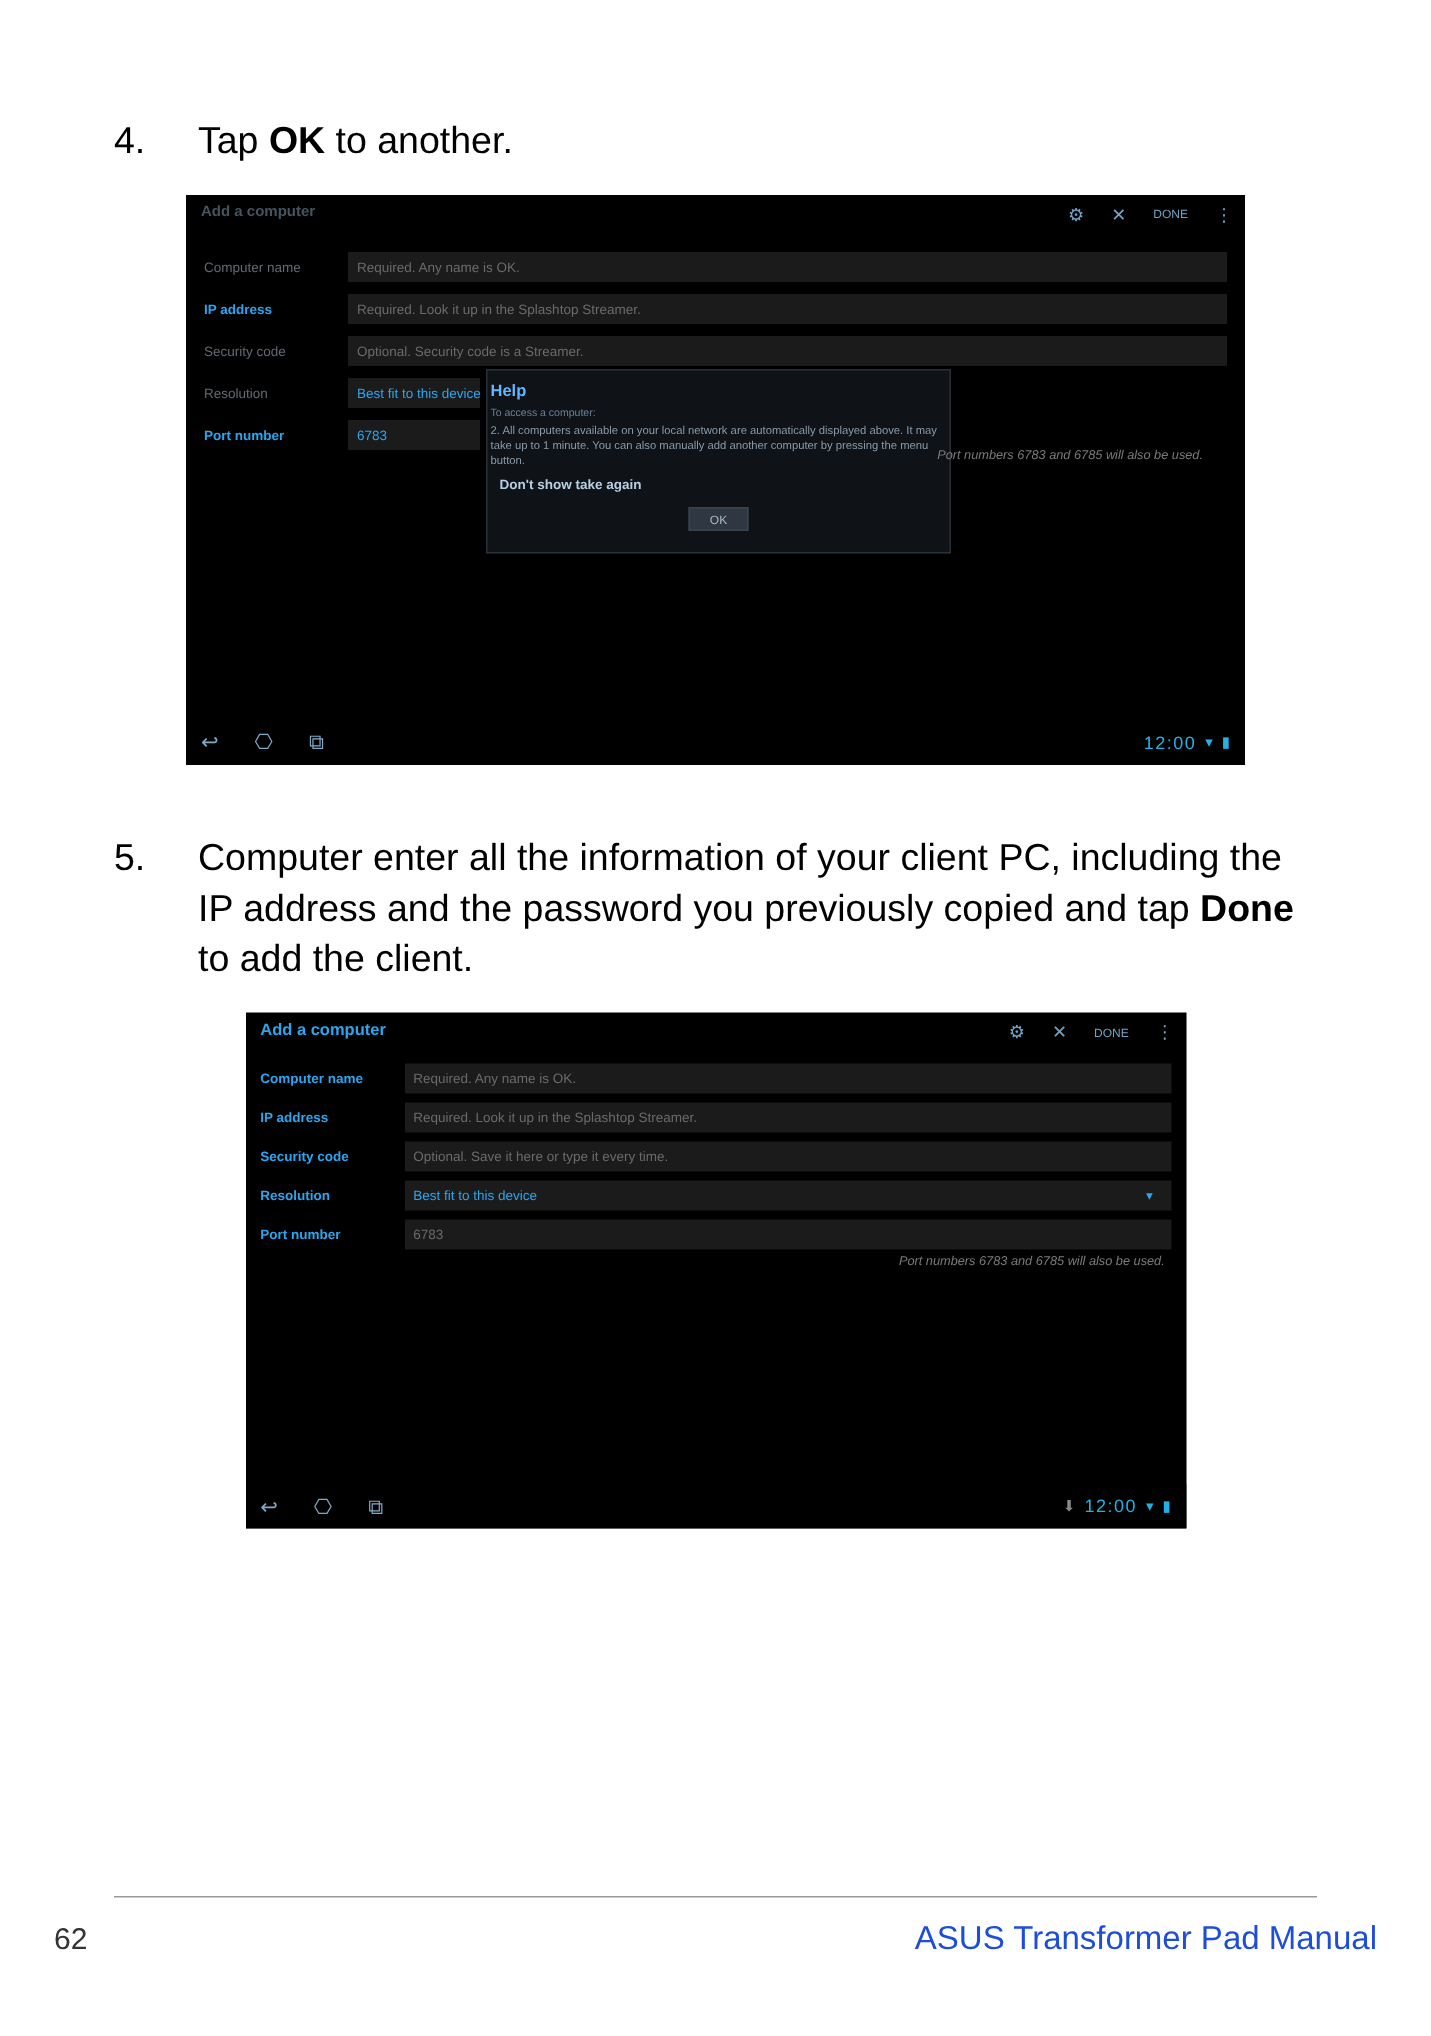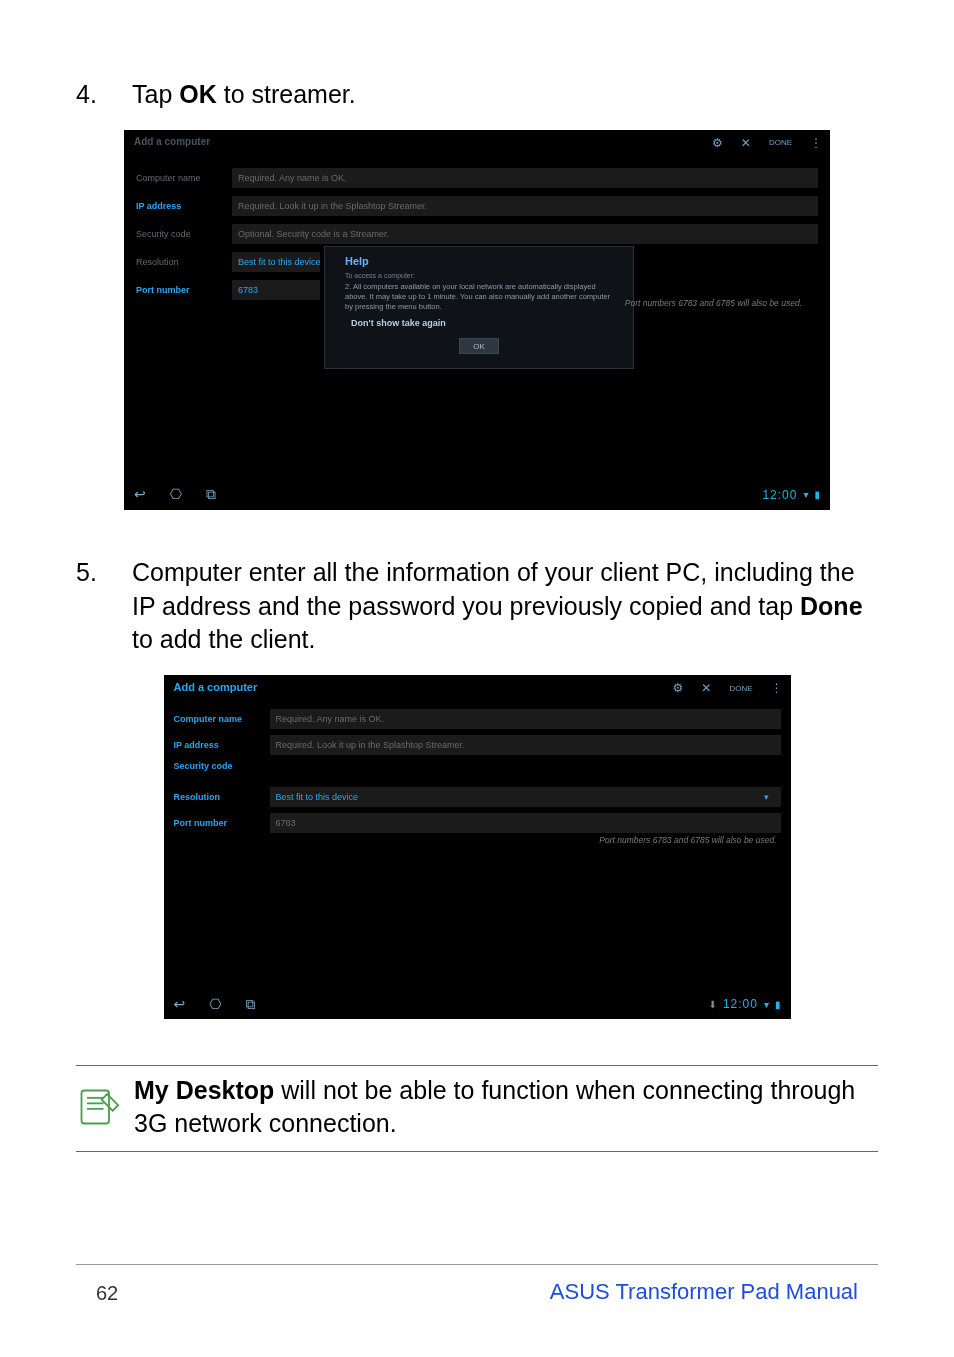--- a/index.html
+++ b/index.html
@@ -10,54 +10,54 @@
   .step-body { flex: 1; font-size: 25px; line-height: 1.35; }
   .step-body b { font-weight: 700; }
   .shot-wrap { display: flex; justify-content: center; margin: 12px 0 46px; }
   .shot { background: #000; position: relative; overflow: hidden; }
   .shot-title { position: absolute; color: #2aa6f0; font-weight: 600; }
   .field-row { position: absolute; display: flex; align-items: center; }
   .field-label { font-size: 9px; }
   .field-input { background: #1b1b1b; height: 20px; display: flex; align-items: center; padding: 0 6px; color: #6a6a6a; font-size: 9px; overflow: hidden; white-space: nowrap; }
   .muted-label { color: #616a72; }
   .blue-label { color: #2aa6f0; font-weight: bold; }
-  .modal { position: absolute; background: #0f1318; border: 1px solid #2a3038; padding: 8px 20px 14px; }
+  .modal { position: absolute; background: #0f1318; border: 1px solid #2a3038; padding: 8px 2px 14px; }
   .modal-title { color: #62b6ff; font-size: 11px; font-weight: 600; margin-bottom: 4px; }
   .modal-sub { color: #6b8096; font-size: 7px; line-height: 1.3; margin-bottom: 2px; }
   .modal-text { color: #8a9aa8; font-size: 7.5px; line-height: 1.35; margin-bottom: 3px; }
   .modal-dont { color: #b7cfe4; font-size: 9px; font-weight: 600; margin-top: 6px; margin-left: 6px; }
   .modal-ok { display: block; margin: 10px auto 0; width: 40px; height: 16px; background: #2f3842; border: 1px solid #3a4450; }
   .topbar-icons { position: absolute; top: 6px; right: 8px; display: flex; gap: 18px; align-items: center; }
   .ico { color: #6fa3c8; font-size: 12px; }
   .bottombar { position: absolute; bottom: 0; left: 0; right: 0; height: 30px; background: #000; display: flex; align-items: center; justify-content: space-between; padding: 0 10px; }
   .nav-icons { display: flex; gap: 24px; color: #7fa8c4; font-size: 14px; }
   .status-right { display: flex; align-items: center; gap: 6px; }
   .clock { color: #22b3e6; font-size: 12px; letter-spacing: 1px; }
   .tiny-ico { color: #22b3e6; font-size: 10px; }
   .port-hint { position: absolute; color: #7a7a7a; font-size: 8.5px; font-style: italic; }
   .dropdown-arrow { color: #2aa6f0; font-size: 9px; margin-left: auto; padding-right: 6px; }
 
   .note-block { border-top: 1px solid #666; border-bottom: 1px solid #666; padding: 8px 0 12px; margin-top: 34px; display: flex; gap: 14px; align-items: center; }
   .note-icon { width: 44px; height: 44px; flex: 0 0 44px; }
   .note-text { font-size: 25px; line-height: 1.3; }
 
-  .footer { position: absolute; left: 0; right: 0; bottom: 52px; padding: 0 96px; display: flex; justify-content: space-between; align-items: flex-end; }
+  .footer { position: absolute; left: 0; right: 0; bottom: 52px; padding: 0 36px; display: flex; justify-content: space-between; align-items: flex-end; }
   .footer-line { position: absolute; left: 76px; right: 76px; bottom: 92px; height: 1px; background: #999; }
   .page-num { font-size: 20px; color: #333; }
   .manual-name { font-size: 22px; color: #1d4ed8; }
 </style>
 </head>
 <body>
 
 <div class="page">
 
   <div class="step">
     <div class="step-num">4.</div>
     <div class="step-body">
-      <span>Tap </span><b>OK</b><span> to streamer.</span>
+      <span>Tap </span><b>OK</b><span> to another.</span>
     </div>
   </div>
 
   <div class="shot-wrap">
     <div class="shot" style="width:706px; height:380px;">
       <div class="shot-title muted-label" style="top:6px; left:10px; font-size:10px; color:#445560;">Add a computer</div>
       <div class="topbar-icons">
         <span class="ico">⚙</span>
         <span class="ico">✕</span>
         <span class="ico" style="font-size:8px; color:#6fa3c8;">DONE</span>
@@ -134,20 +134,21 @@
       <div class="field-row" style="top:34px; left:10px; right:10px;">
         <div class="field-label blue-label" style="width:96px;">Computer name</div>
         <div class="field-input" style="flex:1;">Required. Any name is OK.</div>
       </div>
       <div class="field-row" style="top:60px; left:10px; right:10px;">
         <div class="field-label blue-label" style="width:96px;">IP address</div>
         <div class="field-input" style="flex:1;">Required. Look it up in the Splashtop Streamer.</div>
       </div>
       <div class="field-row" style="top:86px; left:10px; right:10px;">
         <div class="field-label blue-label" style="width:96px;">Security code</div>
+        <div class="field-input" style="flex:1;">Optional. Save it here or type it every time.</div>
       </div>
       <div class="field-row" style="top:112px; left:10px; right:10px;">
         <div class="field-label blue-label" style="width:96px;">Resolution</div>
         <div class="field-input" style="flex:1; display:flex;">
           <span style="color:#2aa6f0;">Best fit to this device</span>
           <span class="dropdown-arrow">▾</span>
         </div>
       </div>
       <div class="field-row" style="top:138px; left:10px; right:10px;">
         <div class="field-label blue-label" style="width:96px;">Port number</div>
@@ -165,34 +166,20 @@
         <div class="status-right">
           <span class="tiny-ico" style="color:#888;">⬇</span>
           <span class="clock">12:00</span>
           <span class="tiny-ico">▾</span>
           <span class="tiny-ico">▮</span>
         </div>
       </div>
     </div>
   </div>
 
-  <div class="note-block">
-    <div class="note-icon">
-      <svg viewBox="0 0 48 48" width="44" height="44">
-        <rect x="6" y="6" width="30" height="36" rx="3" fill="none" stroke="#4aa04a" stroke-width="2"></rect>
-        <line x1="12" y1="14" x2="30" y2="14" stroke="#4aa04a" stroke-width="2"></line>
-        <line x1="12" y1="20" x2="30" y2="20" stroke="#4aa04a" stroke-width="2"></line>
-        <line x1="12" y1="26" x2="30" y2="26" stroke="#4aa04a" stroke-width="2"></line>
-        <path d="M34 10 L46 22 L40 28 L28 16 Z" fill="none" stroke="#4aa04a" stroke-width="2"></path>
-      </svg>
-    </div>
-    <div class="note-text">
-      <b>My Desktop</b><span> will not be able to function when connecting through 3G network connection.</span>
-    </div>
-  </div>
 
   <div class="footer-line"></div>
   <div class="footer">
     <div class="page-num">62</div>
     <div class="manual-name">ASUS Transformer Pad Manual</div>
   </div>
 
 </div>
 
 </body></html>

